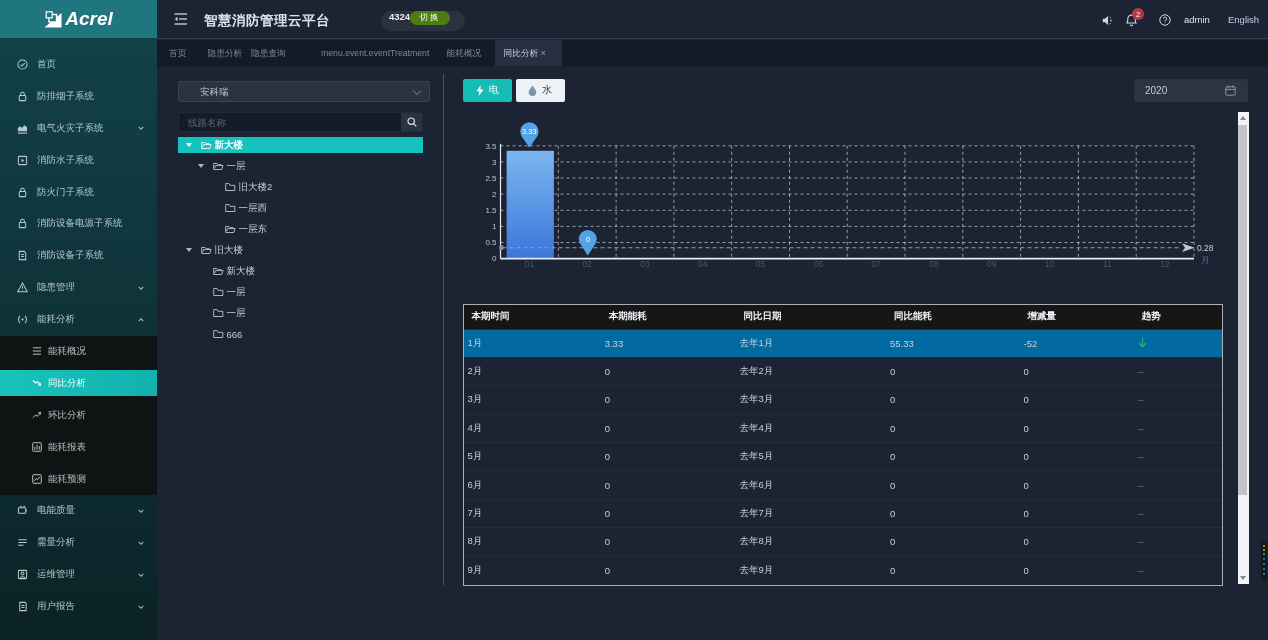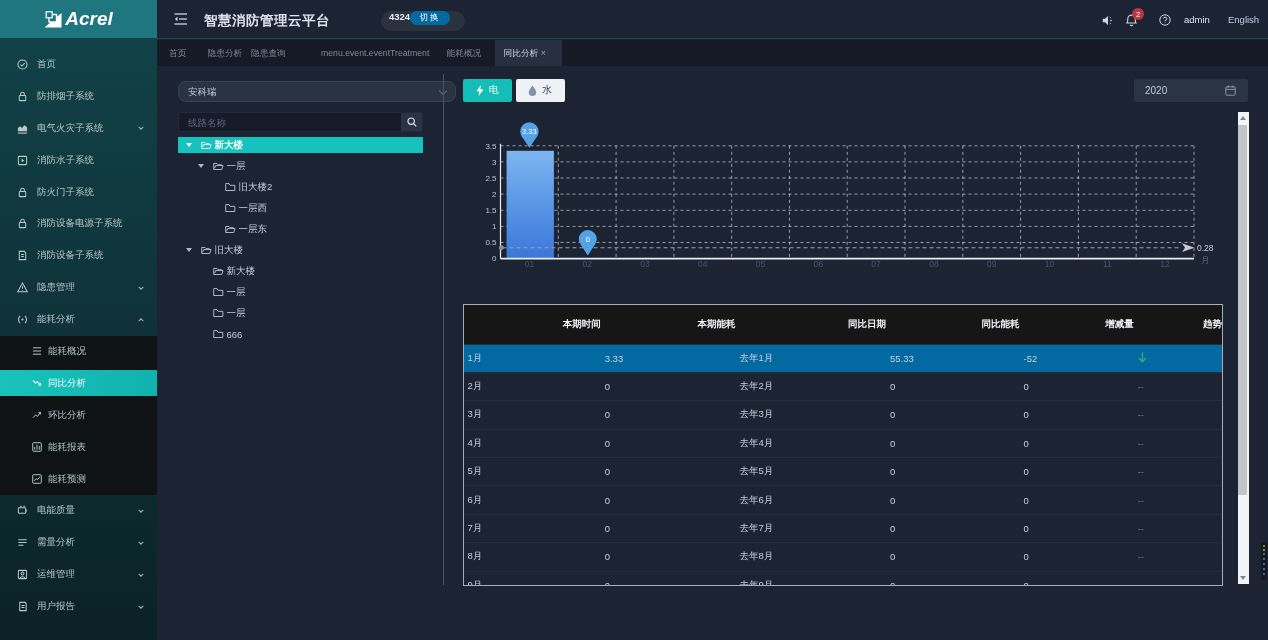--- a/index.html
+++ b/index.html
@@ -15,47 +15,47 @@
 .mi .chev{position:absolute;right:13px;top:50%;margin:-2px 0 0 0;width:6px!important;height:4.5px!important}
 #submenu{background:#101314}
 .mi.sub{padding-left:32px;color:#b3c2c5}
 .mi.sub svg{width:10px;height:10px;margin-right:6px}
 .mi.sel{background:linear-gradient(90deg,#19c3bc,#11b2ae);height:26px;margin:2.95px 0;color:#fff}
 
 #header{position:absolute;left:157px;top:0;width:1111px;height:39px;background:#1c2433;border-bottom:1px solid #27464c}
 #htitle{position:absolute;left:47px;top:12px;color:#dde3ec;font-size:13.5px;font-weight:bold;letter-spacing:0.5px}
 #hpill{position:absolute;left:224px;top:11px;width:84px;height:19.5px;background:#2a323f;border-radius:10px;display:flex;align-items:flex-start}
 #hpill .num{color:#e8ecf2;font-size:9.5px;font-weight:bold;margin-left:8px}
-#hpill .sw{margin-left:auto;margin-right:15px;width:41px;height:13.5px;background:#0369a1;border-radius:7px;color:#fff;font-size:8.5px;display:flex;align-items:center;justify-content:center;letter-spacing:2px}
+#hpill .sw{margin-left:auto;margin-right:15px;width:41px;height:13.5px;background:#4d7c0f;border-radius:7px;color:#fff;font-size:8.5px;display:flex;align-items:center;justify-content:center;letter-spacing:2px}
 
 #tabbar{position:absolute;left:157px;top:40px;width:1111px;height:26px;background:#141b27}
 .tab{position:absolute;top:0;height:26px;line-height:26px;font-size:8.7px;color:#7e8899;white-space:nowrap}
 #activetab{position:absolute;left:338px;top:0;width:66.5px;height:26px;background:#272f40}
 
-#selbox{position:absolute;left:178px;top:81px;width:278px;height:20.5px;background:#2a3342;border:1px solid #3a4352;border-radius:8px;color:#c3cbd7;font-size:9.5px;line-height:19px;padding-left:9px}
+#selbox{position:absolute;left:178px;top:81px;width:252px;height:20.5px;background:#2a3342;border:1px solid #3a4352;border-radius:2px;color:#c3cbd7;font-size:9.5px;line-height:19px;padding-left:21px}
 #selbox .arr{position:absolute;right:9px;top:6px;width:6px;height:6px;border-right:1px solid #667084;border-bottom:1px solid #667084;transform:rotate(45deg);margin-top:0}
 #searchbox{position:absolute;left:178px;top:111.5px;width:245px;height:20.5px;background:#151b28;border:1px solid #222a38;border-radius:2px;color:#5c6678;font-size:9.5px;line-height:19px;padding-left:9px}
 #searchbtn{position:absolute;right:0;top:0;width:21px;height:18.5px;background:#2a3342;display:flex;align-items:center;justify-content:center}
 #tree{position:absolute;left:178px;top:134.6px;width:245px}
 .trow{height:21px;display:flex;align-items:center;color:#c6cdd8;font-size:9.5px;white-space:nowrap}
 .trow .caret{width:0;height:0;border-left:3.5px solid transparent;border-right:3.5px solid transparent;border-top:4.5px solid #aeb6c2;margin-right:9px;flex:none}
 .trow .nocaret{width:15px;flex:none}
 .trow svg{width:10.5px;height:10px;margin-right:3px;flex:none}
 .trow.tsel{background:#15c2bd;height:15.5px;margin:2.75px 0;color:#fff;font-weight:bold}
 .trow.tsel .caret{border-top-color:#fff}
 .pl0{padding-left:8px}.pl1{padding-left:20px}.pl2{padding-left:47px}
 #divider{position:absolute;left:443px;top:74px;width:1px;height:511px;background:#4b5260}
 
 #btnE{position:absolute;left:463px;top:79px;width:48.5px;height:22.8px;background:#14bdb6;border-radius:2px;color:#fff;font-size:10px;display:flex;align-items:center;justify-content:center;gap:5px}
 #btnW{position:absolute;left:515.5px;top:79px;width:49px;height:22.8px;background:#eef1f5;border-radius:2px;color:#333c4c;font-size:10px;display:flex;align-items:center;justify-content:center;gap:5px}
 #year{position:absolute;left:1134px;top:79px;width:114px;height:23px;background:#2b3443;border-radius:2px;color:#c2cad6;font-size:10px;line-height:23px;padding-left:11px}
 
 #tbl{position:absolute;left:462.5px;top:304px;width:760.5px;height:281.5px;border:1px solid #a9aeb9;overflow:hidden}
 #tbl table{width:100%;border-collapse:collapse;table-layout:fixed;font-size:9.5px;color:#c9d0da}
-#tbl th{background:#161616;color:#f2f4f7;font-weight:bold;text-align:right;height:39px;padding-left:16px}
+#tbl th{background:#161616;color:#f2f4f7;font-weight:bold;text-align:left;height:24px;padding-left:8px}
 #tbl td{height:28.4px;padding-left:4px;border-top:1px solid #252e3e}
 #tbl tr.hl td{background:#0369a1}
 .dim{color:#6b7687}
 
 #sbar{position:absolute;left:1237.5px;top:112px;width:11px;height:472px;background:#f3f4f6}
 #sthumb{position:absolute;left:0;top:12.5px;width:9px;height:370px;background:#c2c4c8}
 .sarr{position:absolute;left:0;width:11px;height:12.5px;display:flex;align-items:center;justify-content:center}
 .sarr i{width:0;height:0;border-left:3.5px solid transparent;border-right:3.5px solid transparent}
 #sup i{border-bottom:4px solid #82878e}
 #sdn i{border-top:4px solid #82878e}

